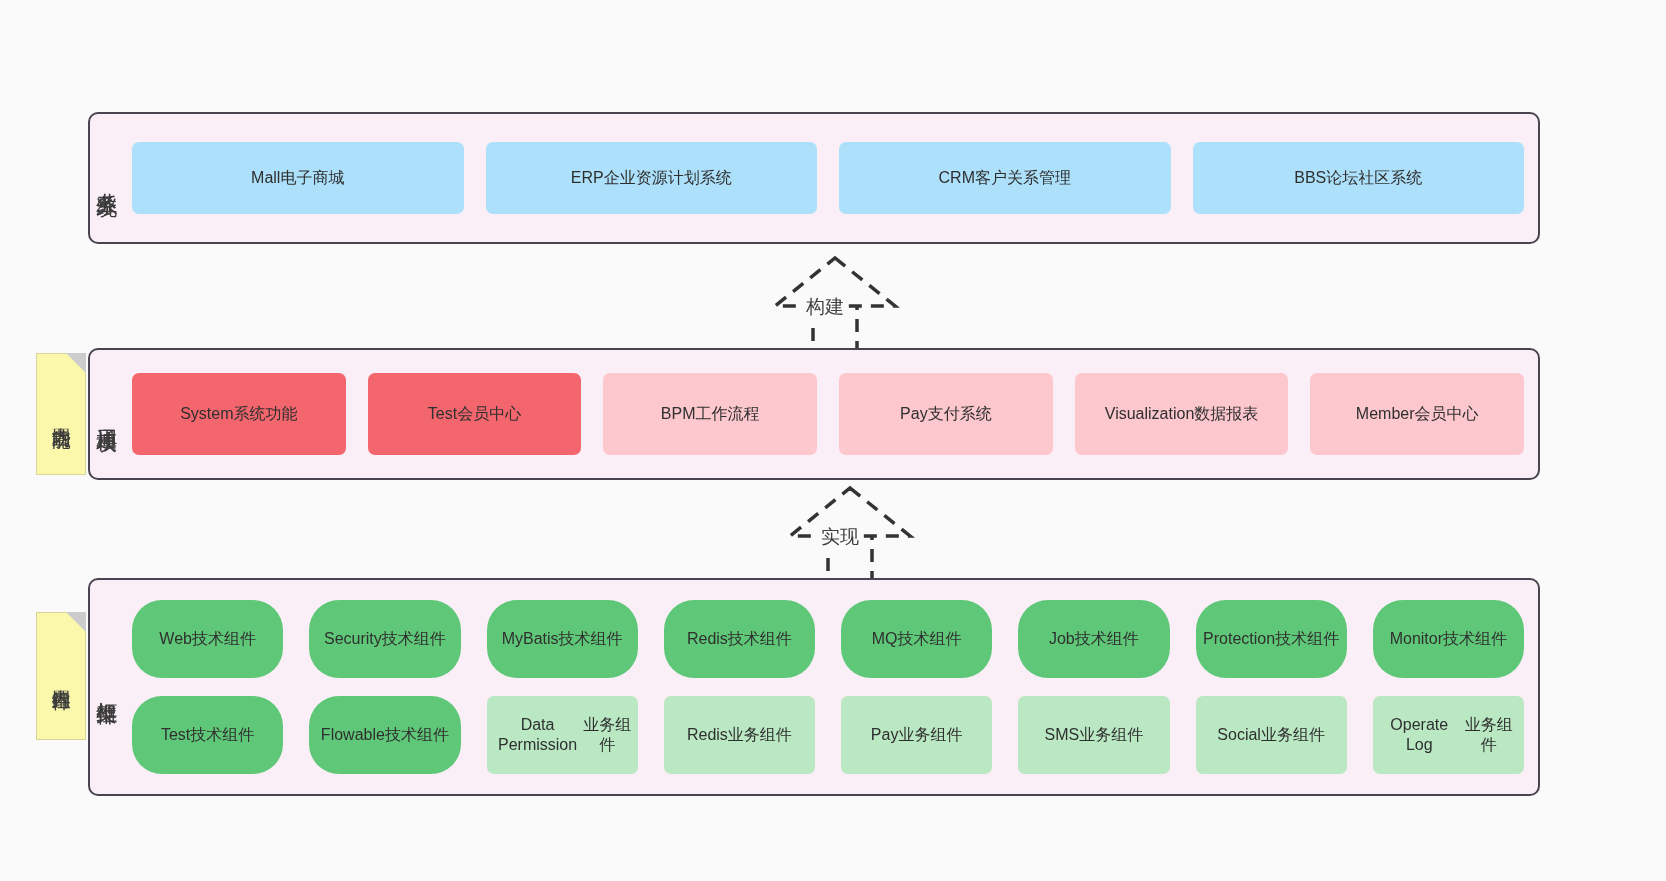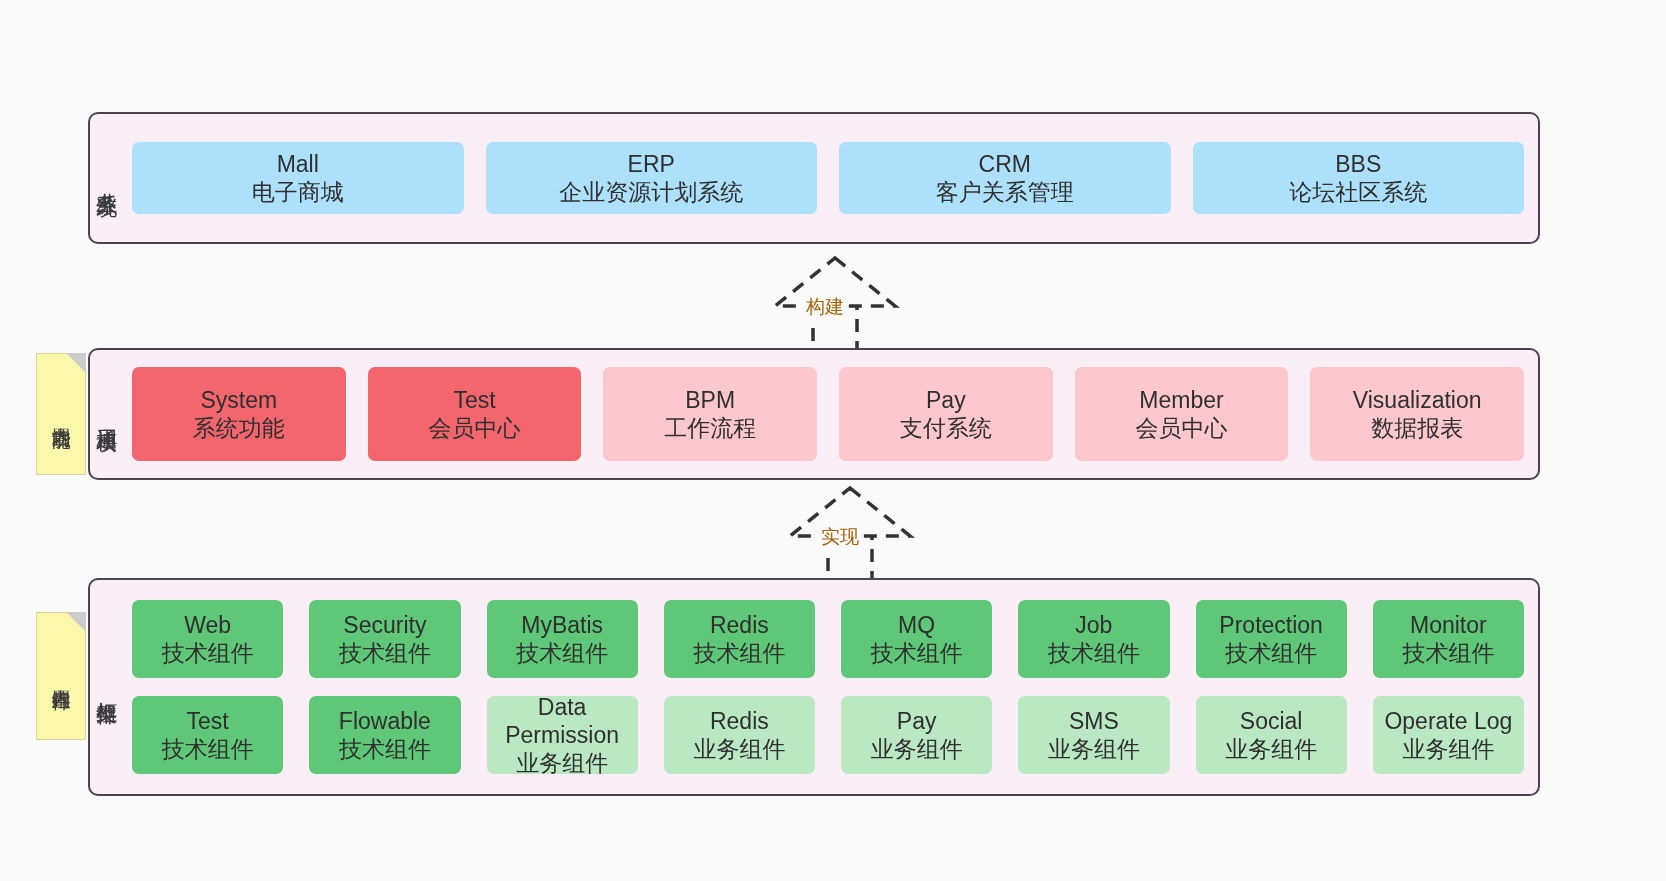--- a/index.html
+++ b/index.html
@@ -63,47 +63,47 @@
     display: flex;
     flex-direction: row;
     gap: 22px;
     justify-content: space-between;
   }
 
   .cell {
     flex: 1 1 0;
     border-radius: 7px;
     display: flex;
-    flex-direction: column;
+    flex-direction: row;
     align-items: center;
     justify-content: center;
     text-align: center;
-    font-size: 23px;
+    font-size: 16px;
     line-height: 1.22;
     color: #2f2f2f;
     box-sizing: border-box;
     padding: 4px 6px;
   }
   .cell .en { display: block; }
   .cell .cn { display: block; }
 
   
   .c-blue       { background: #ace0fb; }
   .c-red        { background: #f4666e; }
   .c-pink       { background: #fcc7cd; }
-  .c-green      { background: #5fc878; }
+  .c-green      { background: #5fc878; border-radius: 30px; }
   .c-lightgreen { background: #b9e8c3; }
 
   
   #panel-business { left: 88px; top: 112px; width: 1452px; height: 132px; }
   #panel-business .cell { height: 72px; }
 
   
   #panel-modules { left: 88px; top: 348px; width: 1452px; height: 132px; }
-  #panel-modules .cell { height: 94px; }
+  #panel-modules .cell { height: 82px; }
 
   
   #panel-framework { left: 88px; top: 578px; width: 1452px; height: 218px; }
   #panel-framework .cells { gap: 18px; padding-top: 14px; padding-bottom: 14px; }
   #panel-framework .cell { height: 78px; }
   #panel-framework .cell-row { gap: 26px; }
 
   
   .sticky-note {
     position: absolute;
@@ -140,21 +140,21 @@
     position: absolute;
     width: 180px;
     height: 105px;
   }
   .uml-arrow svg { display: block; }
   .uml-arrow .arrow-label {
     position: absolute;
     left: 58px;
     top: 42px;
     font-size: 19px;
-    color: #a16207;
+    color: #404040;
     background: #fafafa;
     padding: 0 3px;
     white-space: nowrap;
   }
   #arrow-build   { left: 745px; top: 252px; }
   #arrow-implement { left: 760px; top: 482px; }
 </style>
 </head>
 <body>
 
@@ -212,26 +212,26 @@
         </div>
         <div class="cell c-pink">
           <span class="en">BPM</span>
           <span class="cn">工作流程</span>
         </div>
         <div class="cell c-pink">
           <span class="en">Pay</span>
           <span class="cn">支付系统</span>
         </div>
         <div class="cell c-pink">
+          <span class="en">Visualization</span>
+          <span class="cn">数据报表</span>
+        </div>
+        <div class="cell c-pink">
           <span class="en">Member</span>
           <span class="cn">会员中心</span>
-        </div>
-        <div class="cell c-pink">
-          <span class="en">Visualization</span>
-          <span class="cn">数据报表</span>
         </div>
       </div>
     </div>
   </div>
 
   <div class="uml-arrow" id="arrow-implement">
     <svg width="180" height="105" viewBox="0 0 180 105">
       <polygon points="90,6 150,54 30,54" fill="#fafafa" stroke="#333333" stroke-width="3.5" stroke-dasharray="13 9" stroke-linejoin="miter"></polygon>
       <polyline points="68,54 68,100 112,100 112,54" fill="none" stroke="#333333" stroke-width="3.5" stroke-dasharray="13 9"></polyline>
     </svg>

